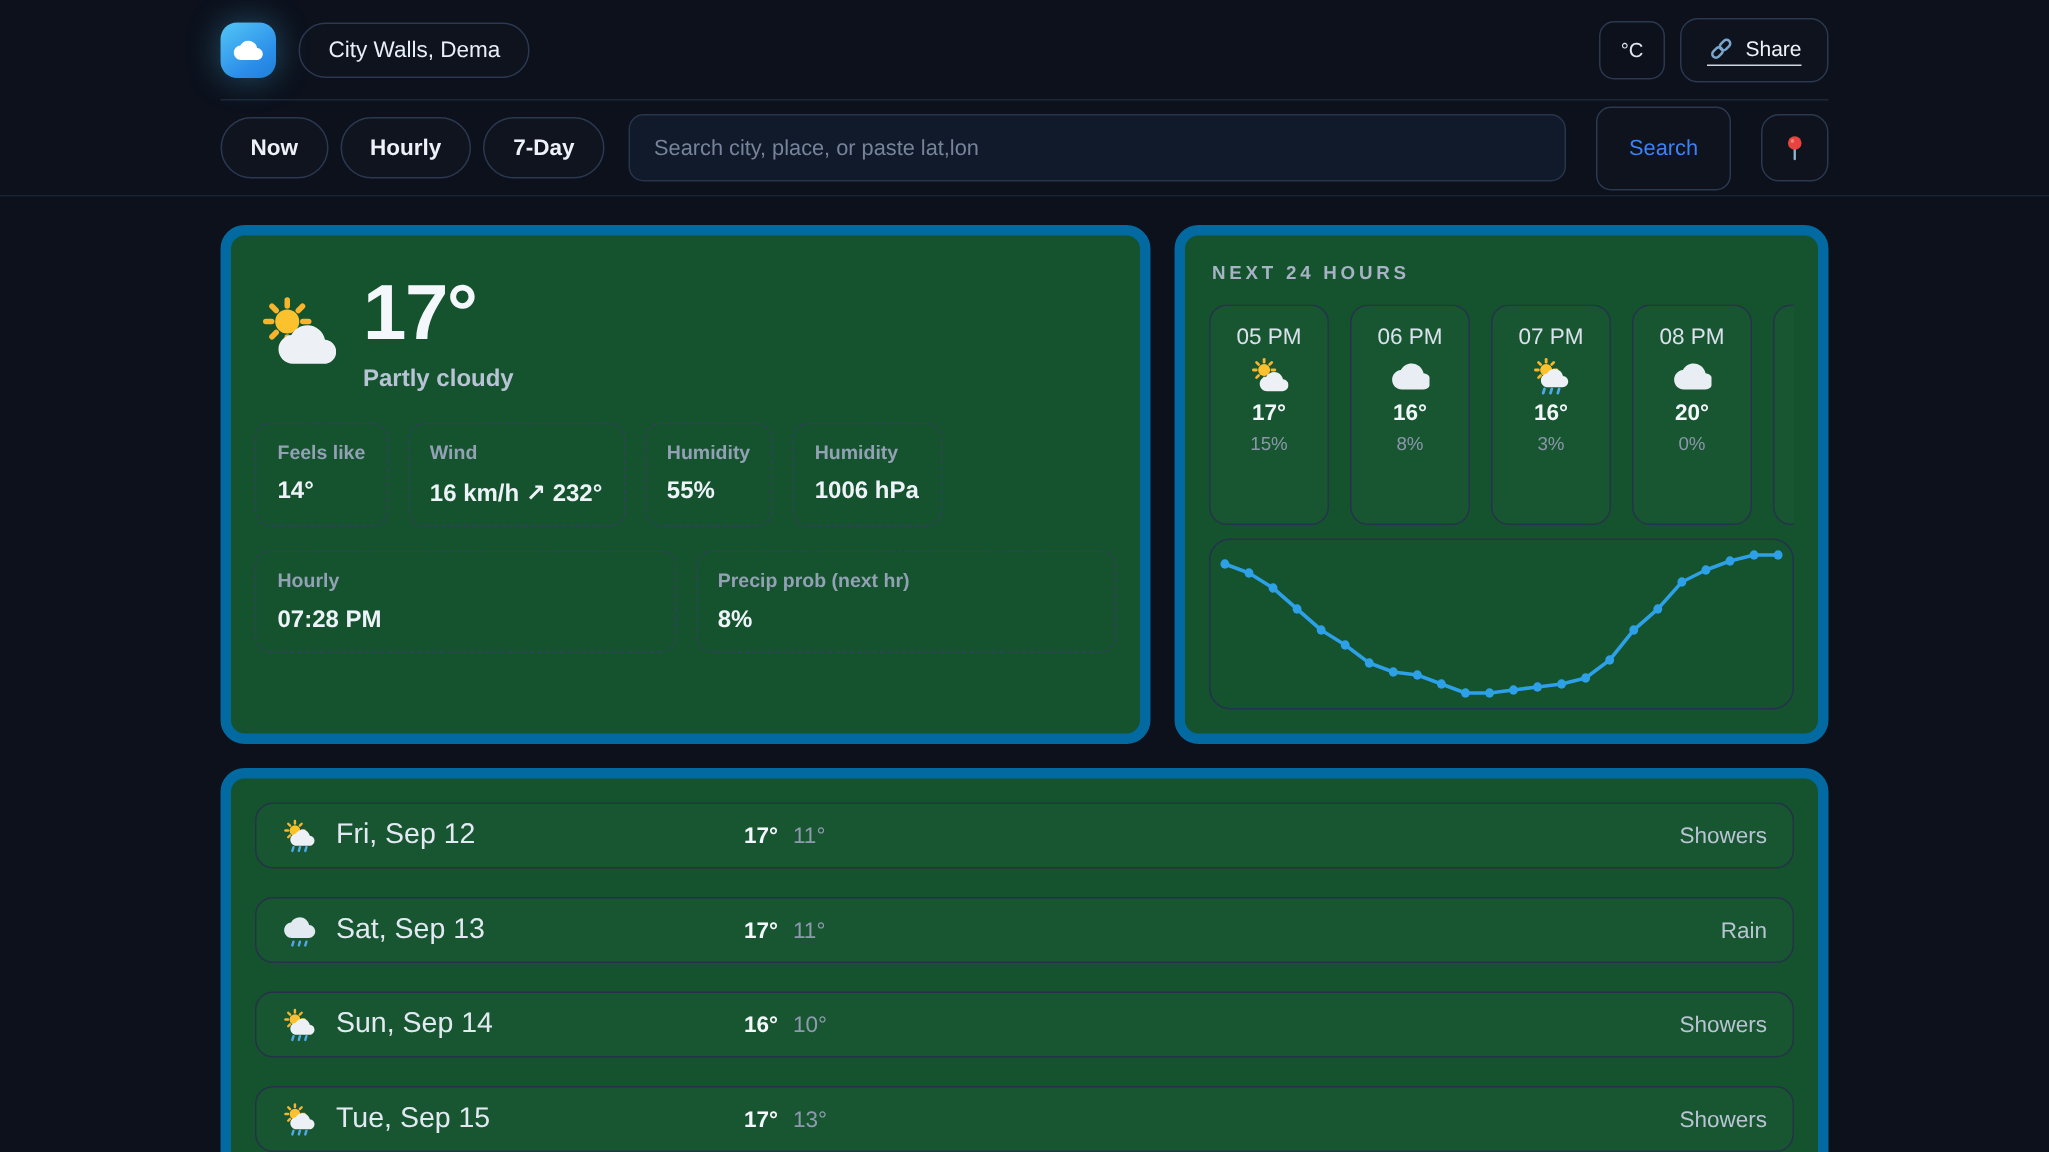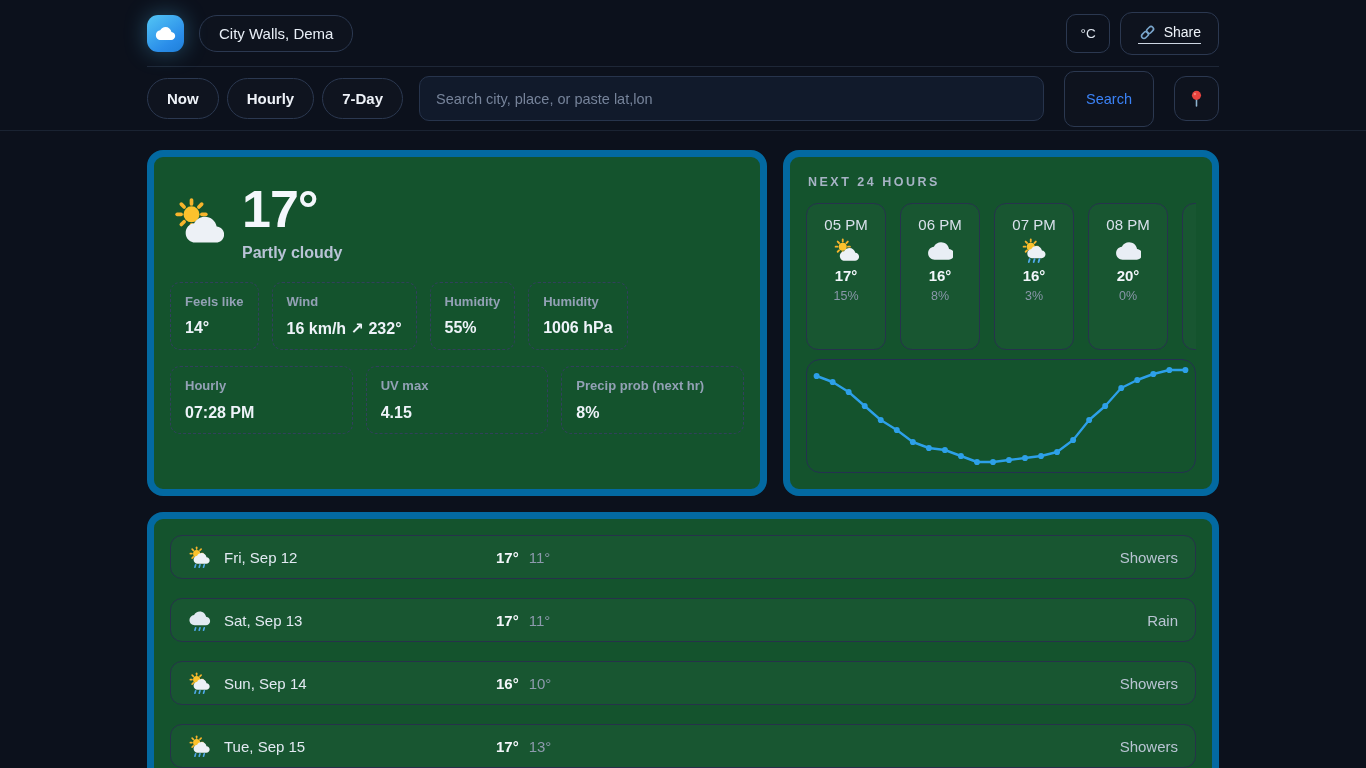--- a/index.html
+++ b/index.html
@@ -101,21 +101,21 @@
 
   
   .seven-card { margin-top:16px; padding-bottom:4px; }
   .day-row {
     height:44px; border:1px solid #26324a; border-radius:12px; background:rgba(255,255,255,.018);
     display:grid; grid-template-columns:308px auto 1fr; align-items:center;
     padding:0 17px; margin-bottom:19px;
   }
   .day-left { display:flex; align-items:center; gap:13px; }
   .day-left .ic { width:23px; height:23px; }
-  .day-name { font-size:15px; color:#e2e9f2; }
+  .day-name { font-size:19px; color:#e2e9f2; }
   .day-temps { display:flex; align-items:baseline; gap:10px; }
   .day-hi { font-size:15px; font-weight:bold; color:#f4f7fb; }
   .day-lo { font-size:15px; color:#8d9aad; }
   .day-cond { text-align:right; font-size:15px; color:#b9c4d3; }
   .ic svg, .h-icon svg { width:100%; height:100%; display:block; }
 </style>
 </head>
 <body>
 
 <div class="topbar-wrap">
@@ -215,24 +215,20 @@
         </div>
         <div class="stat-box">
           <div class="stat-label">Humidity</div>
           <div class="stat-value">1006 hPa</div>
         </div>
       </div>
       <div class="stats-row equal">
         <div class="stat-box">
           <div class="stat-label">Hourly</div>
           <div class="stat-value">07:28 PM</div>
-        </div>
-        <div class="stat-box">
-          <div class="stat-label">UV max</div>
-          <div class="stat-value">4.15</div>
         </div>
         <div class="stat-box">
           <div class="stat-label">Precip prob (next hr)</div>
           <div class="stat-value">8%</div>
         </div>
       </div>
     </div>
 
     <div class="card">
       <div class="card-title">NEXT 24 HOURS</div>

